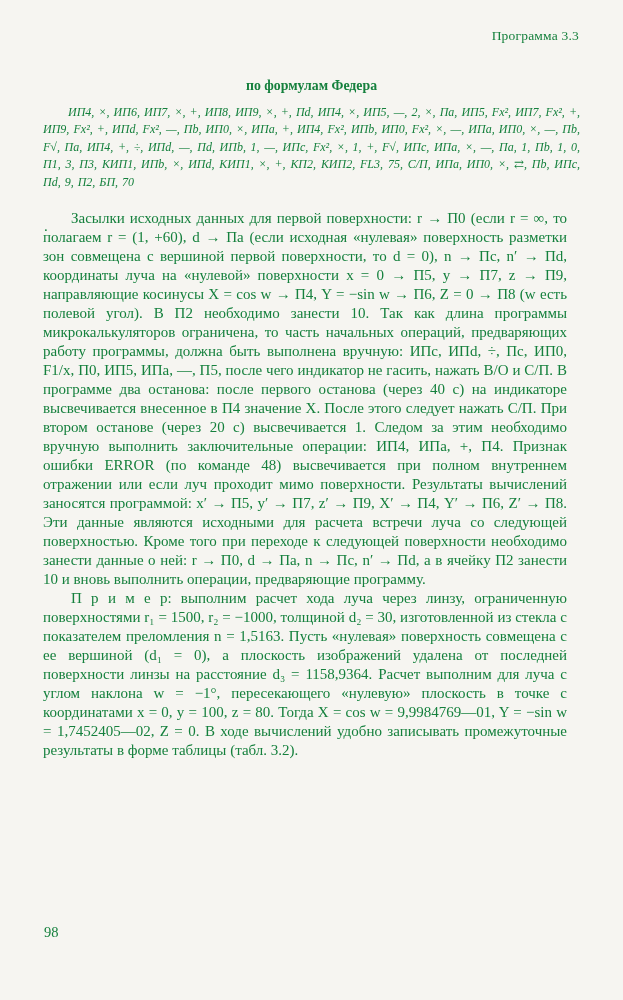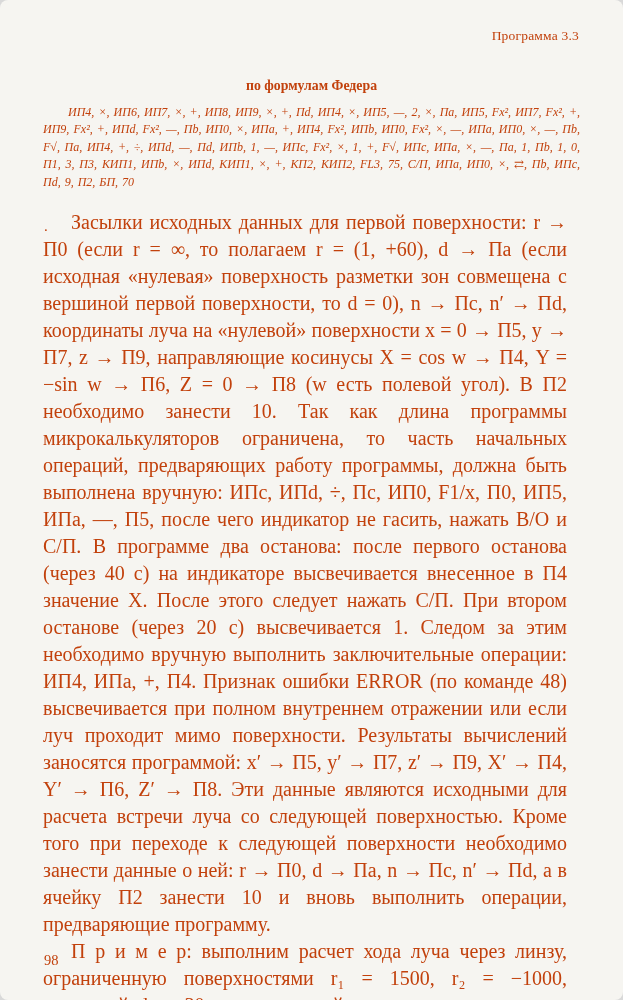--- a/index.html
+++ b/index.html
@@ -6,25 +6,24 @@
     margin: 0;
     padding: 0;
     background: #d9d9d9;
   }
   .page {
     position: relative;
     width: 623px;
     height: 1000px;
     margin: 0 auto;
     background: #f6f5f1;
-    color: #c2410c;
+    color: #15803d;
     font-family: "Liberation Serif", "DejaVu Serif", serif;
     overflow: hidden;
     box-sizing: border-box;
-    border-radius: 8px;
   }
   .header-label {
     margin: 28px 44px 0 0;
     text-align: right;
     font-size: 13.5px;
     letter-spacing: 0.2px;
   }
   .title {
     margin: 15px 43px 0 43px;
     text-align: center;
@@ -36,38 +35,38 @@
     margin: 9px 43px 0 43px;
     font-size: 12px;
     font-style: italic;
     line-height: 17.4px;
     text-align: justify;
     text-indent: 25px;
     word-spacing: 1px;
   }
   .para {
     margin: 0 56px 0 43px;
-    font-size: 20px;
-    line-height: 27px;
+    font-size: 15px;
+    line-height: 19px;
     text-align: justify;
     text-indent: 28px;
   }
   .para.first {
     margin-top: 18px;
   }
   .artifact-dot {
     position: absolute;
     left: 44px;
     top: 218px;
     font-size: 15px;
   }
   .page-number {
     position: absolute;
     left: 44px;
-    top: 952px;
+    top: 924px;
     font-size: 14.5px;
   }
 </style>
 </head>
 <body>
 
 <div class="page">
 
   <div class="header-label">Программа 3.3</div>
 

